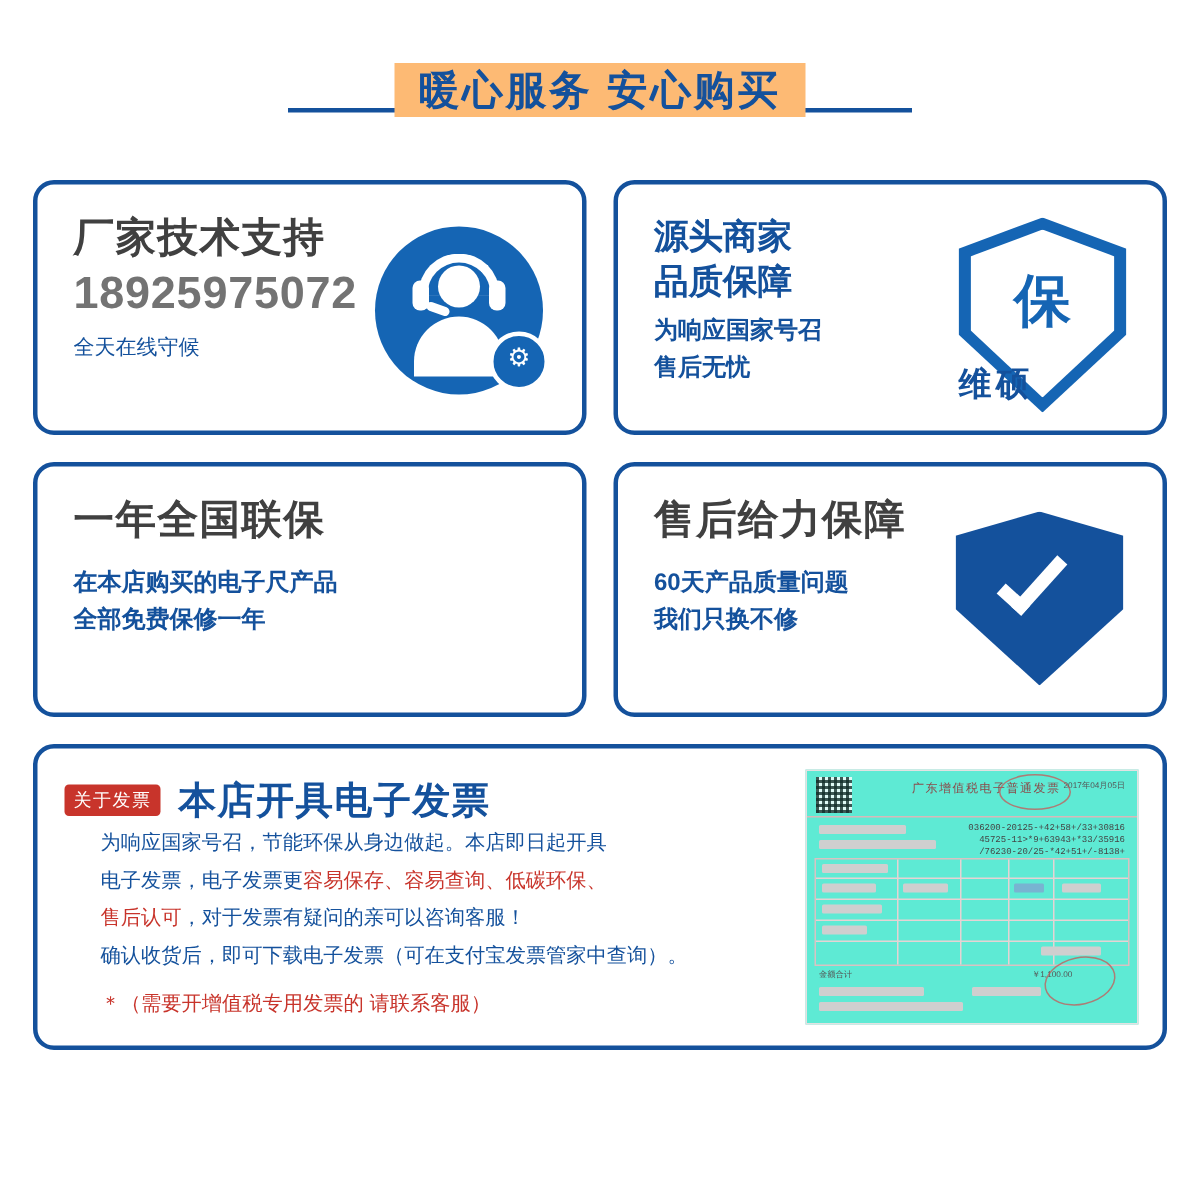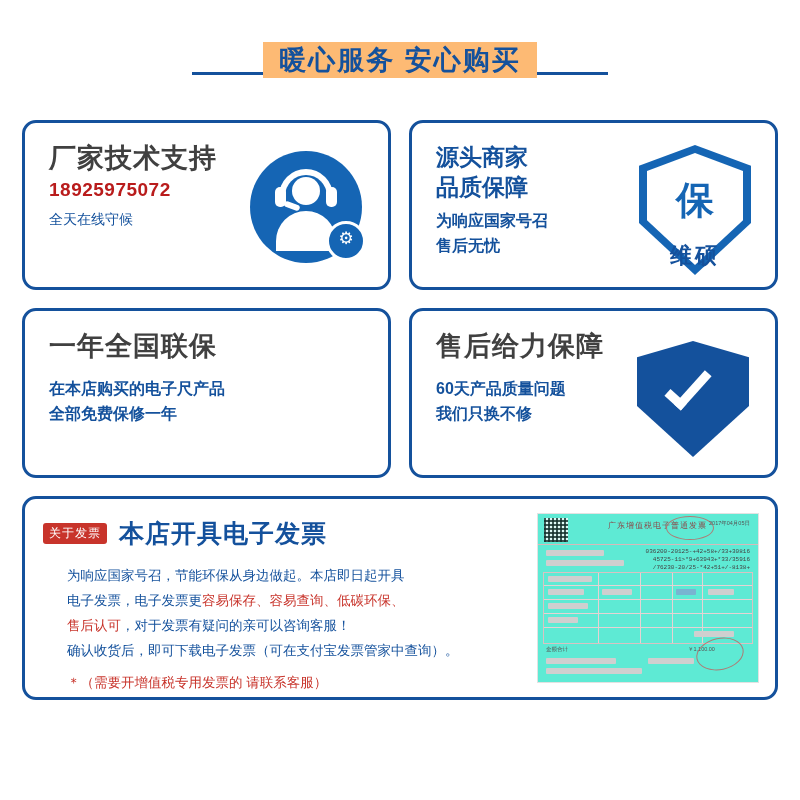--- a/index.html
+++ b/index.html
@@ -86,23 +86,23 @@
     color: #14519c;
     line-height: 1.5;
   }
   .line-sub {
     font-size: 16px;
     color: #14519c;
     line-height: 1.55;
     font-weight: bold;
   }
   .phone {
-    font-size: 19px;
-    font-weight: bold;
-    color: #b91c1c;
+    font-size: 30px;
+    font-weight: bold;
+    color: #737373;
     letter-spacing: 0.5px;
     margin-top: 4px;
   }
 
   
   .headset {
     position: absolute;
     right: 26px;
     top: 28px;
     width: 112px;
@@ -209,21 +209,21 @@
     text-align: center;
     font-size: 38px;
     font-weight: bold;
     color: #1565b4;
   }
   .brand-label {
     position: absolute;
     right: 24px;
     bottom: 16px;
     width: 112px;
-    text-align: center;
+    text-align: left;
     font-size: 22px;
     font-weight: bold;
     color: #14519c;
     letter-spacing: 3px;
   }
 
   
   .shield-check {
     position: absolute;
     right: 26px;
@@ -275,21 +275,20 @@
   }
   .invoice-title {
     margin-left: 72px;
     font-size: 25px;
     font-weight: bold;
     color: #14519c;
     letter-spacing: 1px;
   }
   .invoice-body {
     margin-left: 20px;
-    margin-top: 14px;
     font-size: 13.5px;
     line-height: 1.85;
     color: #14519c;
     max-width: 440px;
   }
   .invoice-body .red { color: #c8342b; }
   .invoice-note {
     margin-left: 20px;
     margin-top: 10px;
     color: #c8342b;

